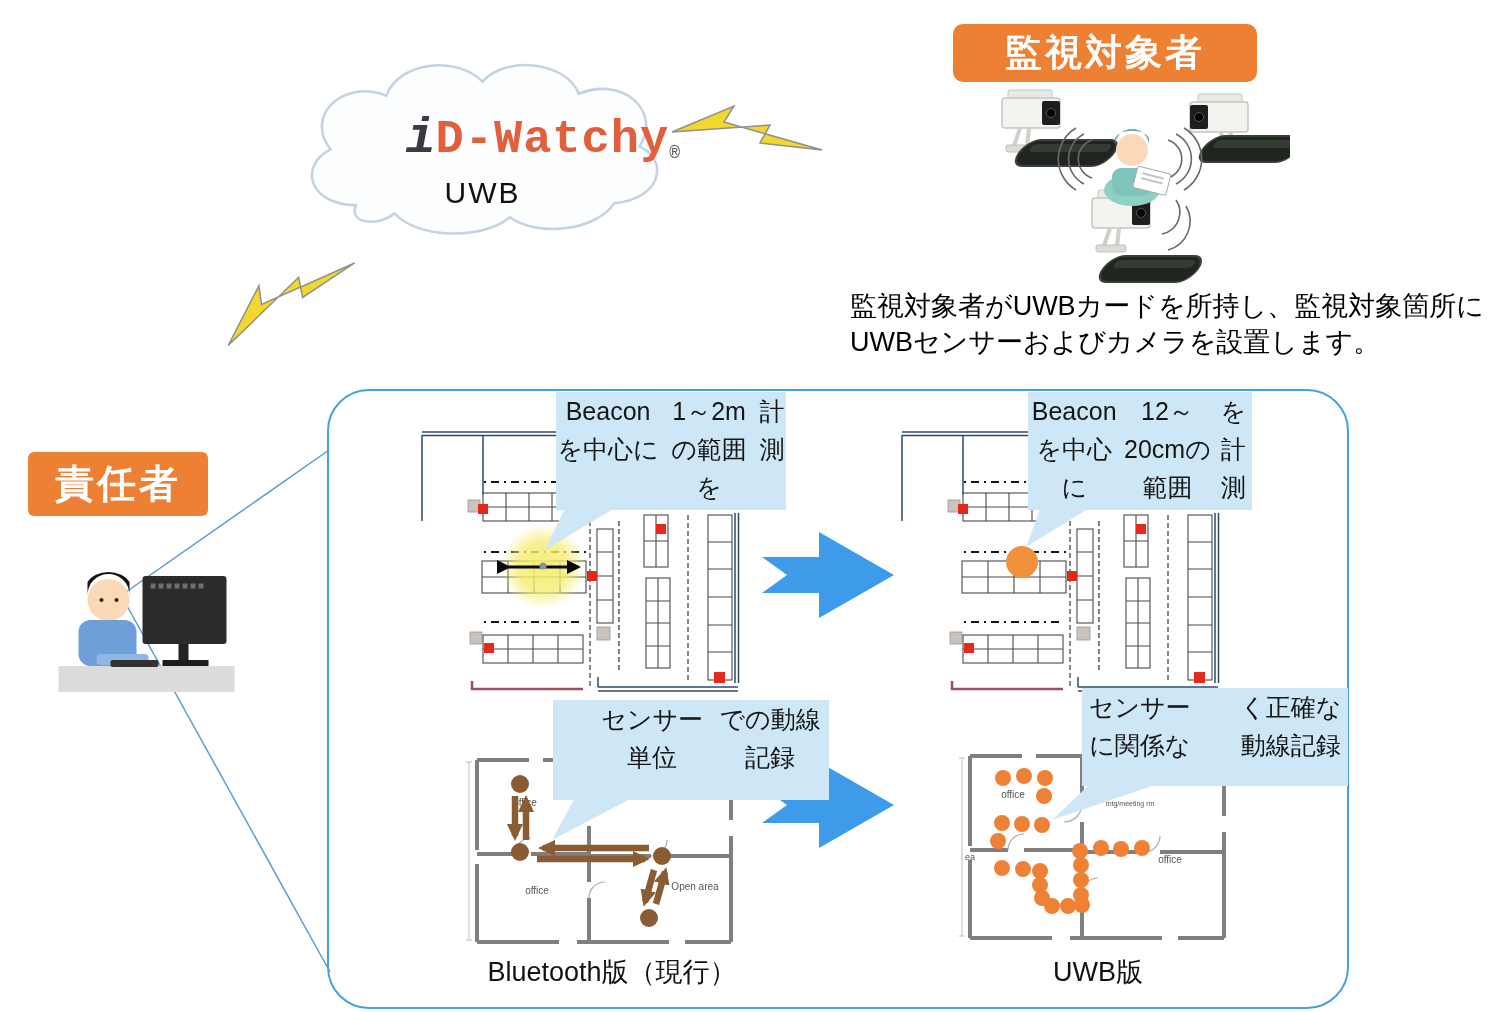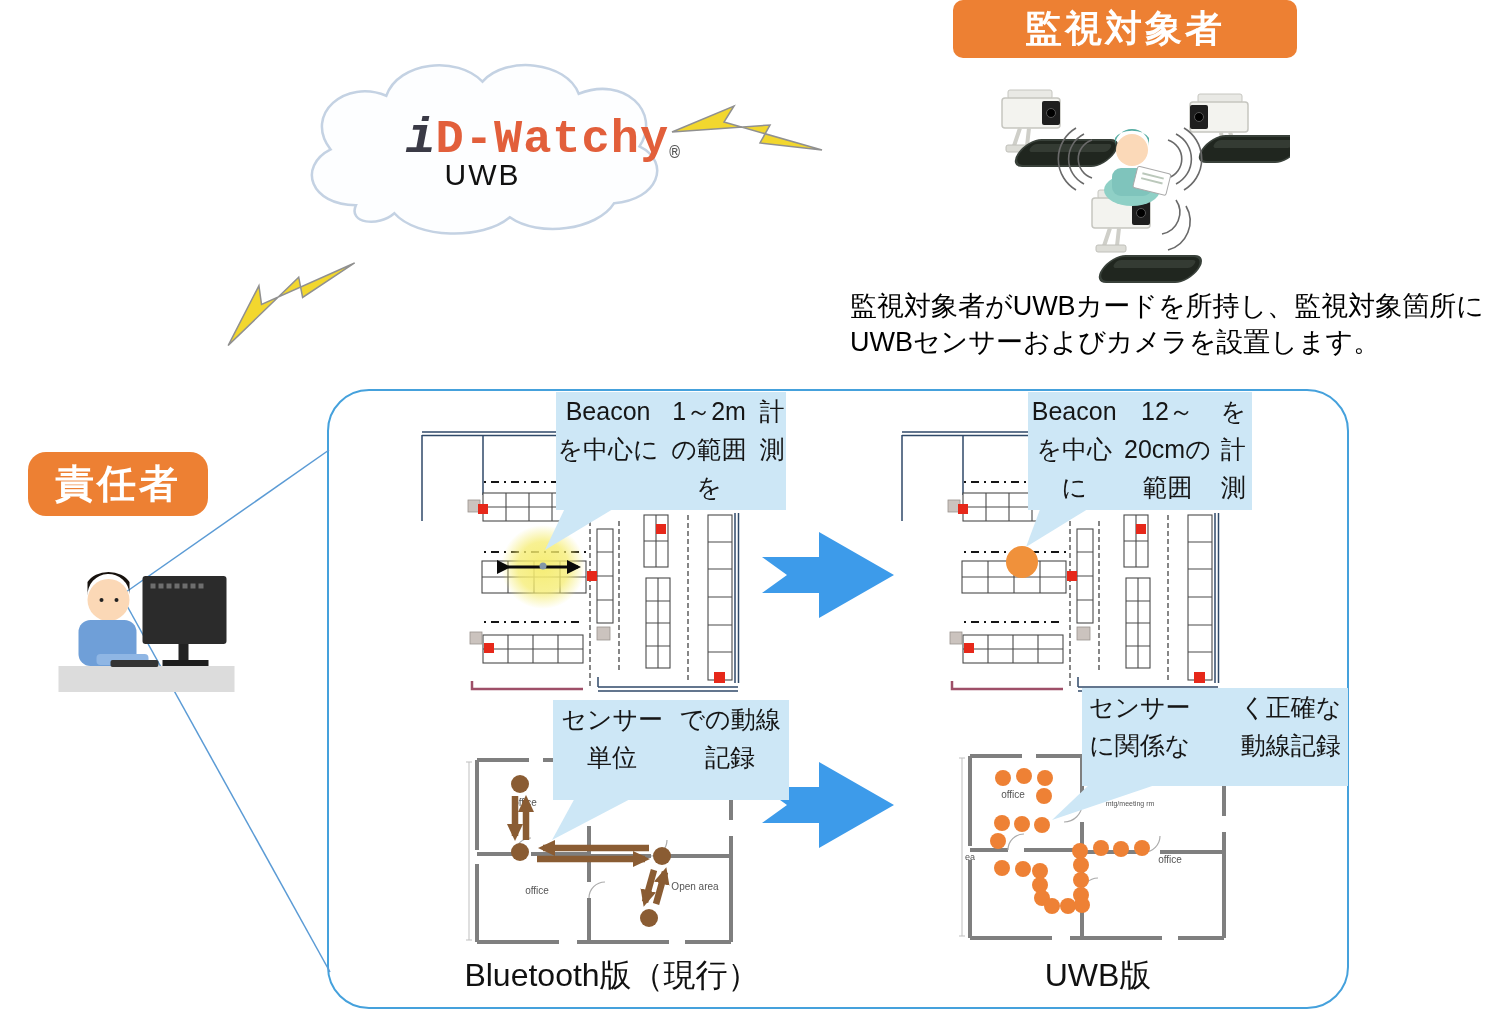--- a/index.html
+++ b/index.html
@@ -3,47 +3,47 @@
 <meta charset="utf-8">
 <style>
   html,body{margin:0;padding:0;background:#fff;}
   .page{position:relative;width:1507px;height:1012px;background:#fff;overflow:hidden;
         font-family:"Liberation Sans","DejaVu Sans",sans-serif;}
   .abs{position:absolute;}
   
   .banner{background:#ED8033;color:#fff;font-weight:bold;text-align:center;
           border-radius:10px;display:flex;align-items:center;justify-content:center;
           letter-spacing:3px;}
-  .banner-monitored{left:953px;top:0;width:344px;height:58px;font-size:37px;}
-  .banner-manager{left:28px;top:452px;width:180px;height:64px;font-size:39px;border-radius:18px;}
+  .banner-monitored{left:953px;top:24px;width:304px;height:58px;font-size:37px;}
+  .banner-manager{left:28px;top:452px;width:180px;height:64px;font-size:39px;border-radius:6px;}
   
   .desc{left:850px;top:288px;width:660px;font-size:27px;line-height:36px;color:#000;}
   
   .main-box{left:327px;top:389px;width:1018px;height:616px;border:2.5px solid #45A1DC;
             border-radius:42px;z-index:1;background:transparent;}
   
   .overlay{left:0;top:0;z-index:2;pointer-events:none;}
   
   .bubble{background:#CDE7F6;color:#161616;text-align:center;font-size:25px;
           line-height:38px;z-index:3;display:flex;flex-direction:row;justify-content:center;}
   .bubble-bt-range{left:556px;top:392px;width:230px;height:118px;}
   .bubble-uwb-range{left:1028px;top:392px;width:224px;height:118px;}
-  .bubble-bt-trace{left:553px;top:700px;width:236px;height:100px;}
+  .bubble-bt-trace{left:553px;top:700px;width:236px;height:100px;padding-left:40px;}
   .bubble-uwb-trace{left:1082px;top:688px;width:266px;height:98px;gap:36px;}
   
-  .vlabel{font-size:32px;color:#111;text-align:center;z-index:3;}
+  .vlabel{font-size:27px;color:#111;text-align:center;z-index:3;}
   .vlabel-bt{left:462px;top:954px;width:300px;}
   .vlabel-uwb{left:973px;top:954px;width:250px;}
   
   .cloud-wrap{left:285px;top:52px;width:395px;height:200px;z-index:3;}
   .cloud-logo{position:absolute;left:0;top:58px;width:100%;text-align:right;font-family:Liberation Mono, monospace;}
   .logo-i{color:#3A3A46;font-weight:bold;font-style:italic;font-size:50px;}
   .logo-rest{color:#E25F3B;font-weight:bold;font-size:47px;letter-spacing:1px;}
   .logo-reg{color:#555;font-size:18px;vertical-align:-6px;}
-  .cloud-sub{position:absolute;left:0;top:106px;width:100%;text-align:center;
+  .cloud-sub{position:absolute;left:0;top:124px;width:100%;text-align:center;
              font-size:30px;color:#111;letter-spacing:2px;}
   .illus{z-index:3;}
 </style>
 </head>
 <body>
 
 <div class="page">
 
   <div class="abs main-box"></div>
 

